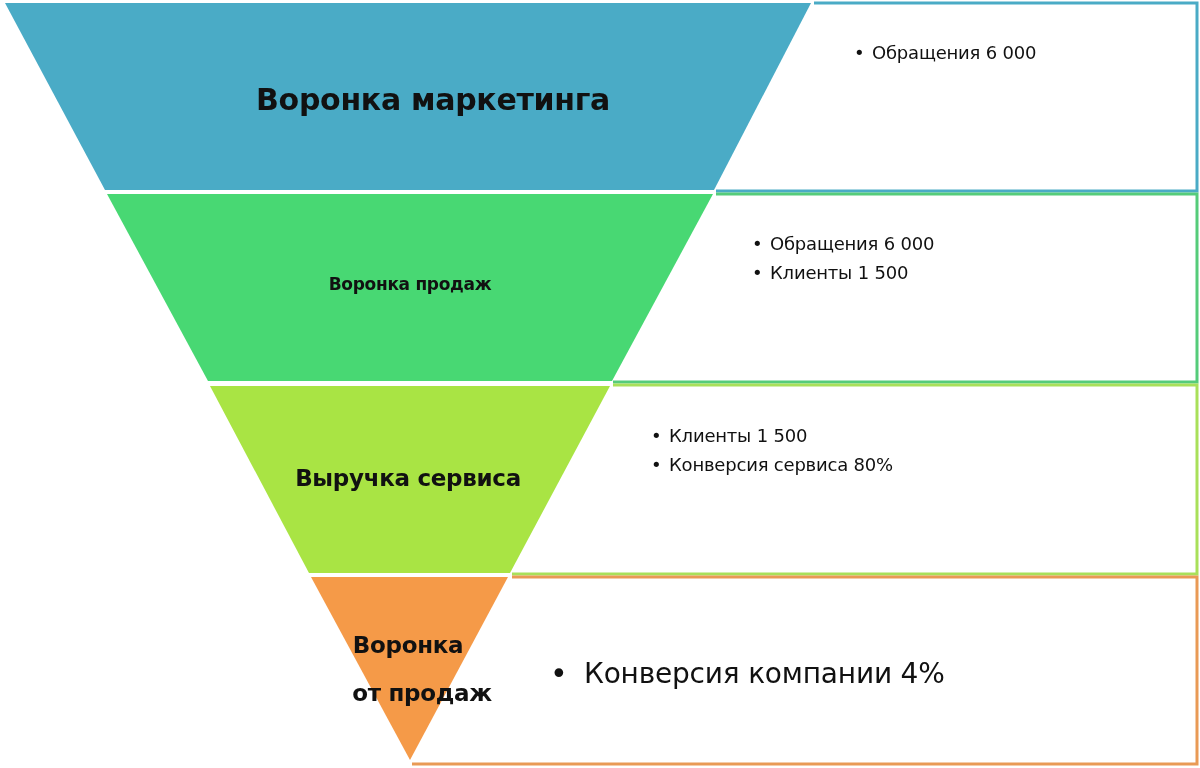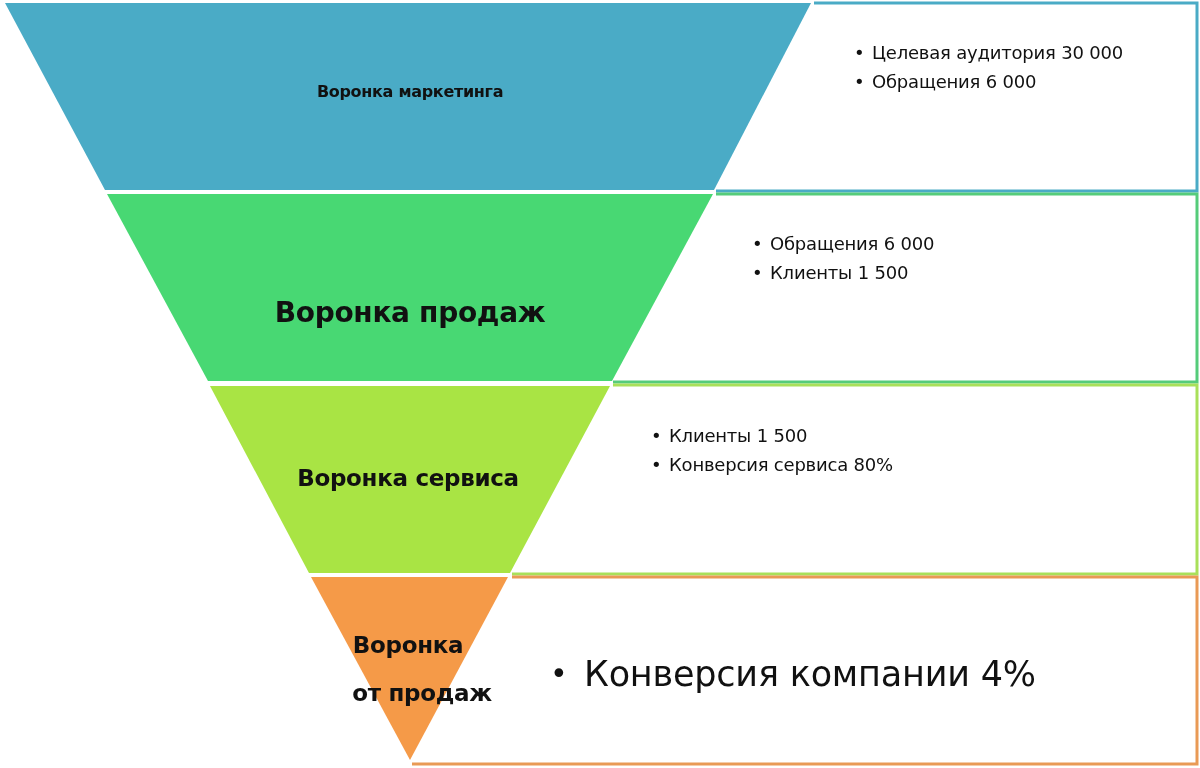--- a/index.html
+++ b/index.html
@@ -5,47 +5,46 @@
     html, body { margin: 0; padding: 0; background: #ffffff; }
     body { width: 1200px; height: 768px; position: relative; overflow: hidden;
            font-family: "Liberation Sans", "DejaVu Sans", sans-serif; }
     #funnel-svg { position: absolute; left: 0; top: 0; width: 1200px; height: 768px; }
     .seg-label { position: absolute; font-weight: bold; color: #111; text-align: center;
                  font-family: "DejaVu Sans", "Liberation Sans", sans-serif; letter-spacing: -0.3px; }
     .info-list { position: absolute; margin: 0; padding: 0; list-style: none; color: #111;
                  font-family: "DejaVu Sans", "Liberation Sans", sans-serif; }
     .info-list li { position: relative; padding-left: 18px; font-size: 18px; line-height: 29px; letter-spacing: -0.2px; }
     .info-list li::before { content: "\2022"; position: absolute; left: 0; top: 0; font-size: 18px; }
-    .info-list.big li { font-size: 35px; line-height: 40px; padding-left: 34px; }
+    .info-list.big li { font-size: 28px; line-height: 40px; padding-left: 34px; }
     .info-list.big li::before { font-size: 30px; }
   </style>
 </head>
 <body>
 
 <svg id="funnel-svg" viewBox="0 0 1200 768" xmlns="http://www.w3.org/2000/svg">
 
   <polyline points="814,3 1197,3 1197,191 716,191" fill="none" stroke="#4aabc6" stroke-width="3"></polyline>
   <polyline points="716,194 1197,194 1197,382 613,382" fill="none" stroke="#55cc7a" stroke-width="3"></polyline>
   <polyline points="613,385 1197,385 1197,574 512,574" fill="none" stroke="#a9e05a" stroke-width="3"></polyline>
   <polyline points="512,577 1197,577 1197,764 412,764" fill="none" stroke="#e99a55" stroke-width="3"></polyline>
 
   <polygon points="5,3 811,3 714,190 105,190" fill="#4aabc6"></polygon>
   <polygon points="107,194 713,194 612,381 208,381" fill="#48d873"></polygon>
   <polygon points="210,386 610,386 510,573 309,573" fill="#a9e444"></polygon>
   <polygon points="311,577 508,577 410,760" fill="#f59a48"></polygon>
 </svg>
 
-<div class="seg-label" style="left:210px; top:82px; width:400px; font-size:16px;">Воронка маркетинга</div>
-<div class="seg-label" style="left:210px; top:274px; width:400px; font-size:28px;margin-top:22px;">Воронка продаж</div>
-<div class="seg-label" style="left:208px; top:465px; width:400px; font-size:23px;">Воронка сервиса</div>
+<div class="seg-label" style="left:210px; top:82px; width:400px; font-size:30px;text-align:right;">Воронка маркетинга</div>
+<div class="seg-label" style="left:210px; top:274px; width:400px; font-size:17px;">Воронка продаж</div>
+<div class="seg-label" style="left:208px; top:465px; width:400px; font-size:23px;">Выручка сервиса</div>
 <div class="seg-label" style="left:308px; top:632px; width:200px; font-size:23px;">Воронка</div>
 <div class="seg-label" style="left:322px; top:680px; width:200px; font-size:23px;">от продаж</div>
 
 <ul class="info-list" style="left:854px; top:38px;">
-  <li>Целевая аудитория 30 000</li>
   <li>Обращения 6 000</li>
 </ul>
 
 <ul class="info-list" style="left:752px; top:229px;">
   <li>Обращения 6 000</li>
   <li>Клиенты 1 500</li>
 </ul>
 
 <ul class="info-list" style="left:651px; top:421px;">
   <li>Клиенты 1 500</li>

